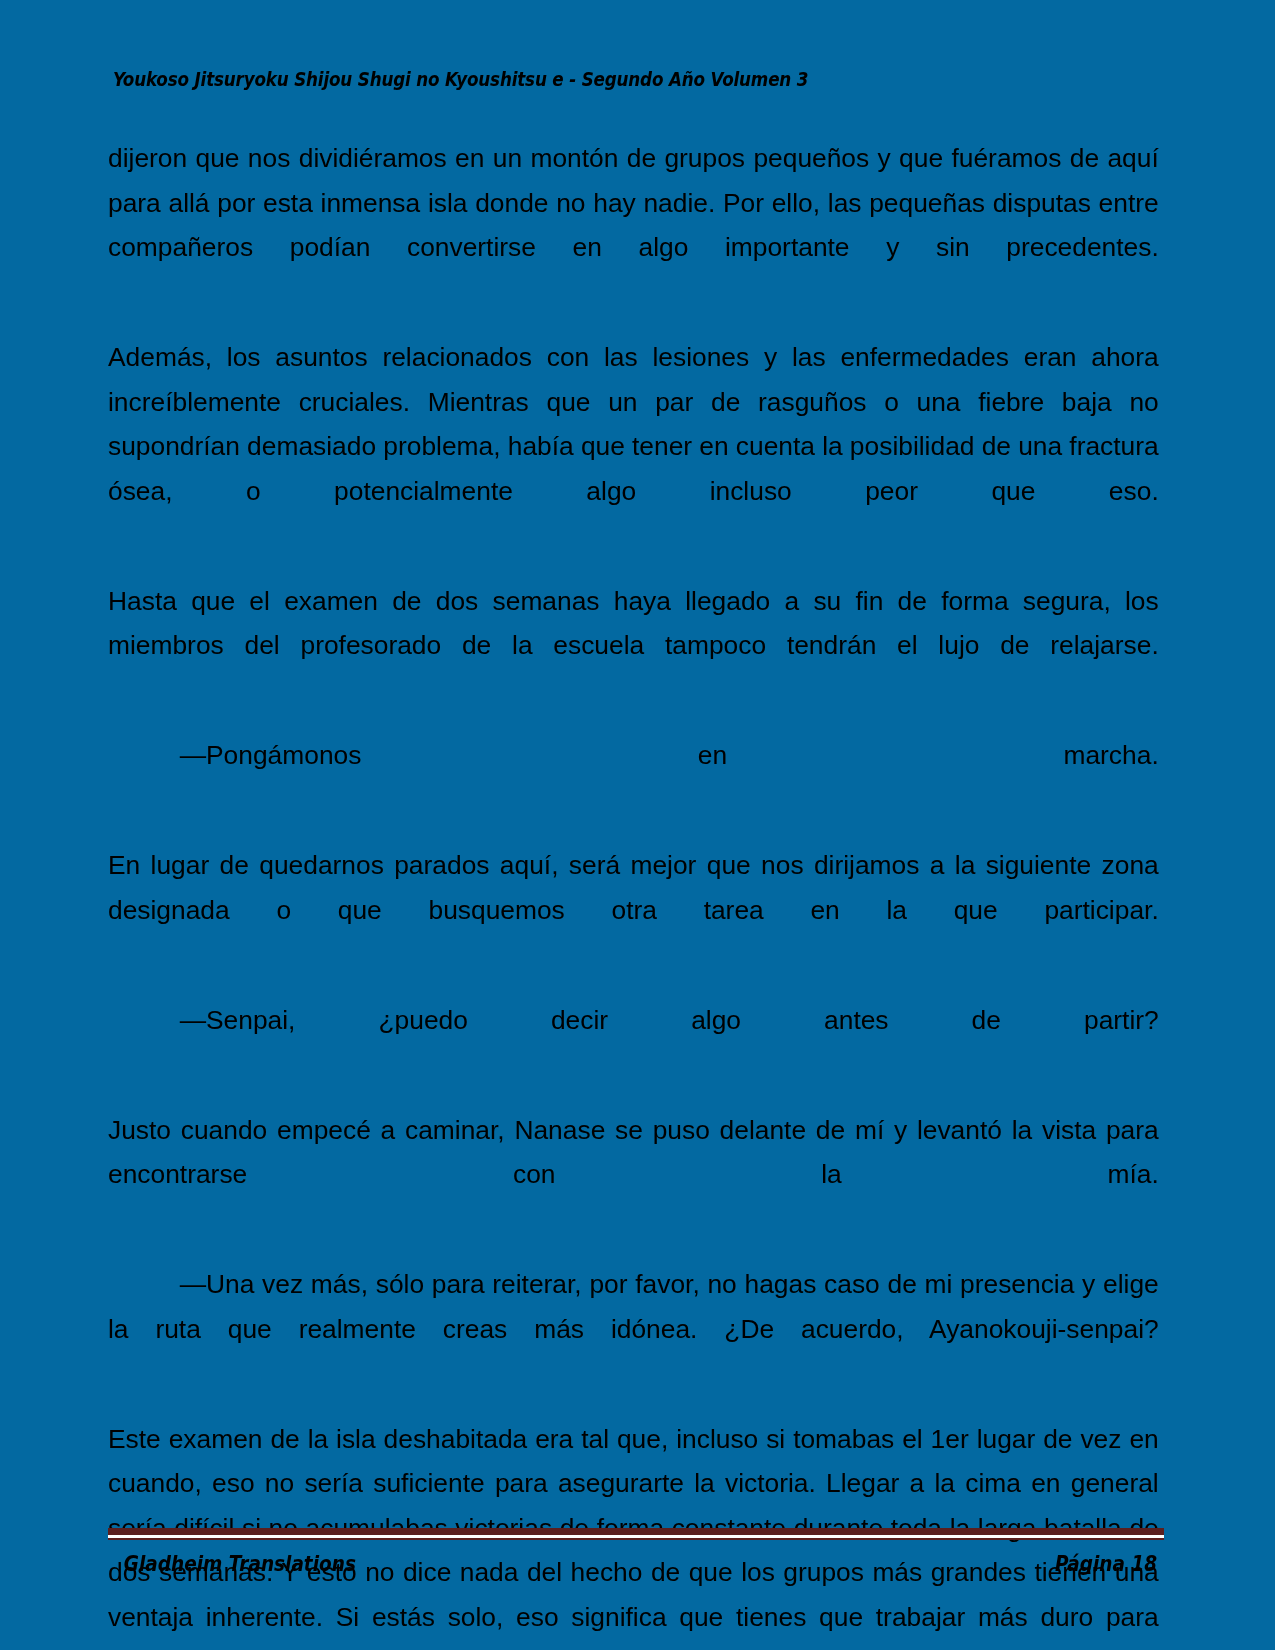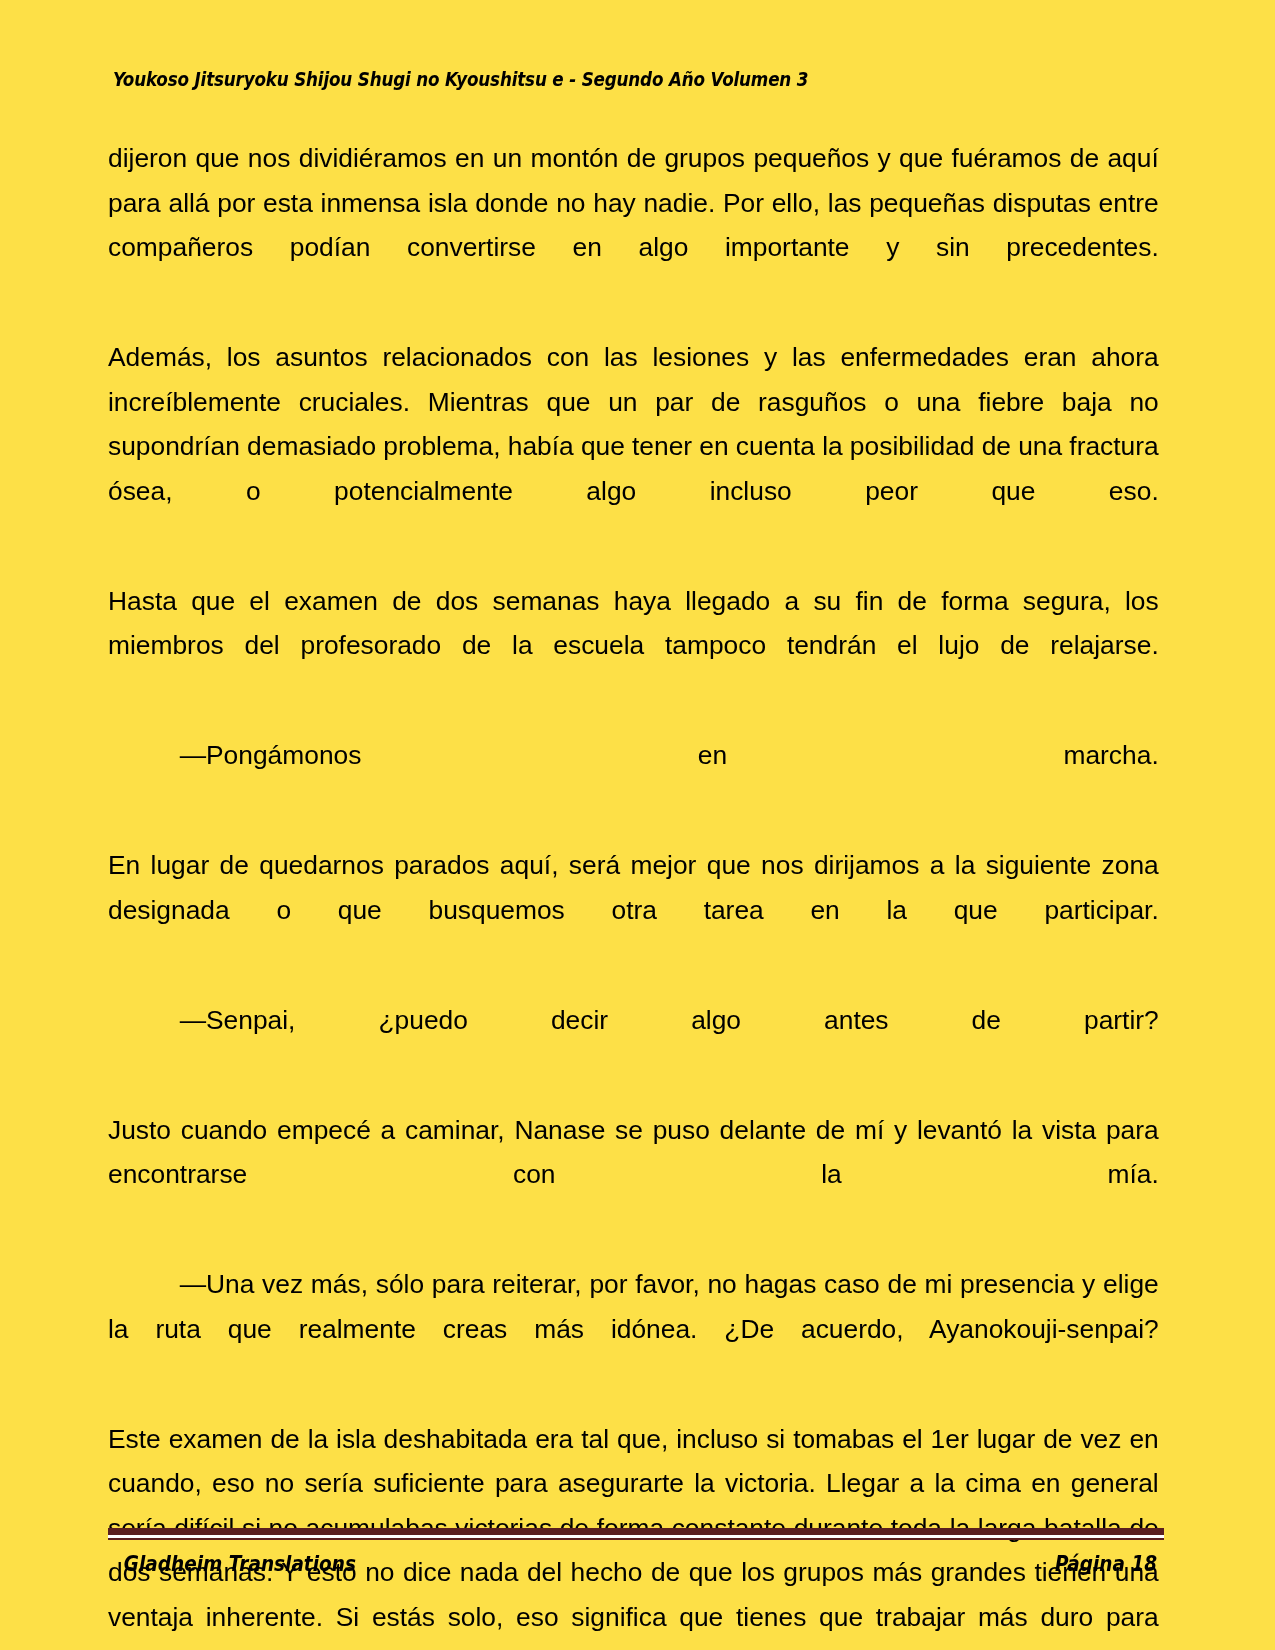--- a/index.html
+++ b/index.html
@@ -4,21 +4,21 @@
 <style>
   html, body {
     margin: 0;
     padding: 0;
     background: #ffffff;
   }
   .page {
     position: relative;
     width: 1275px;
     height: 1650px;
-    background: #fde047;
+    background: #0369a1;
     box-sizing: border-box;
     overflow: hidden;
     font-family: "Liberation Sans", sans-serif;
   }
 
   
   .header {
     position: absolute;
     left: 113px;
     top: 68px;

